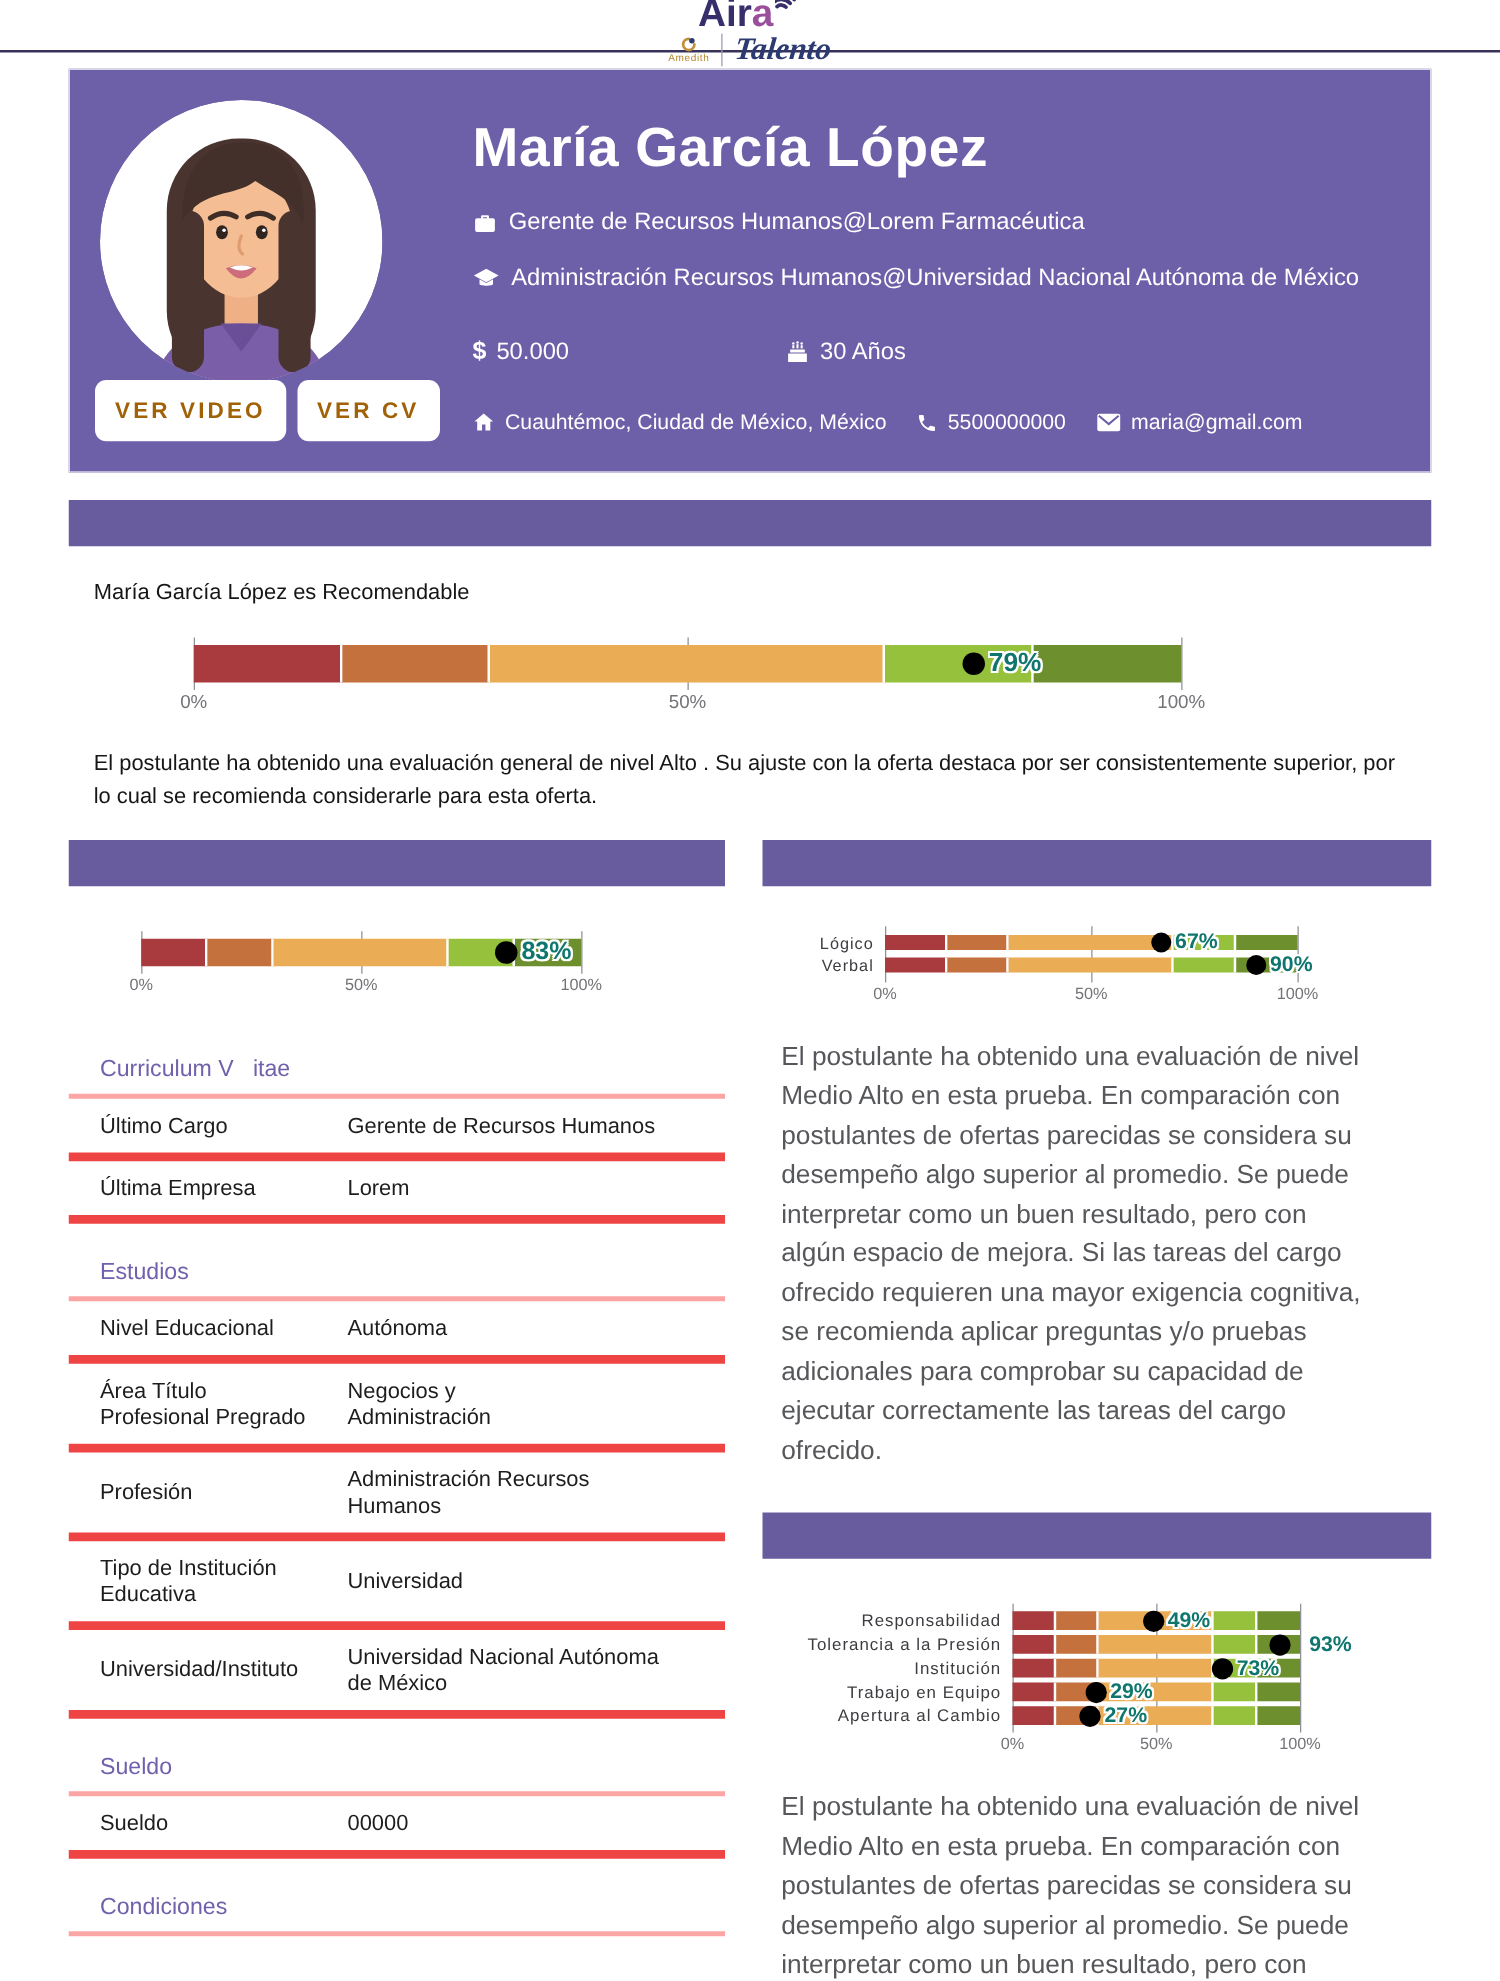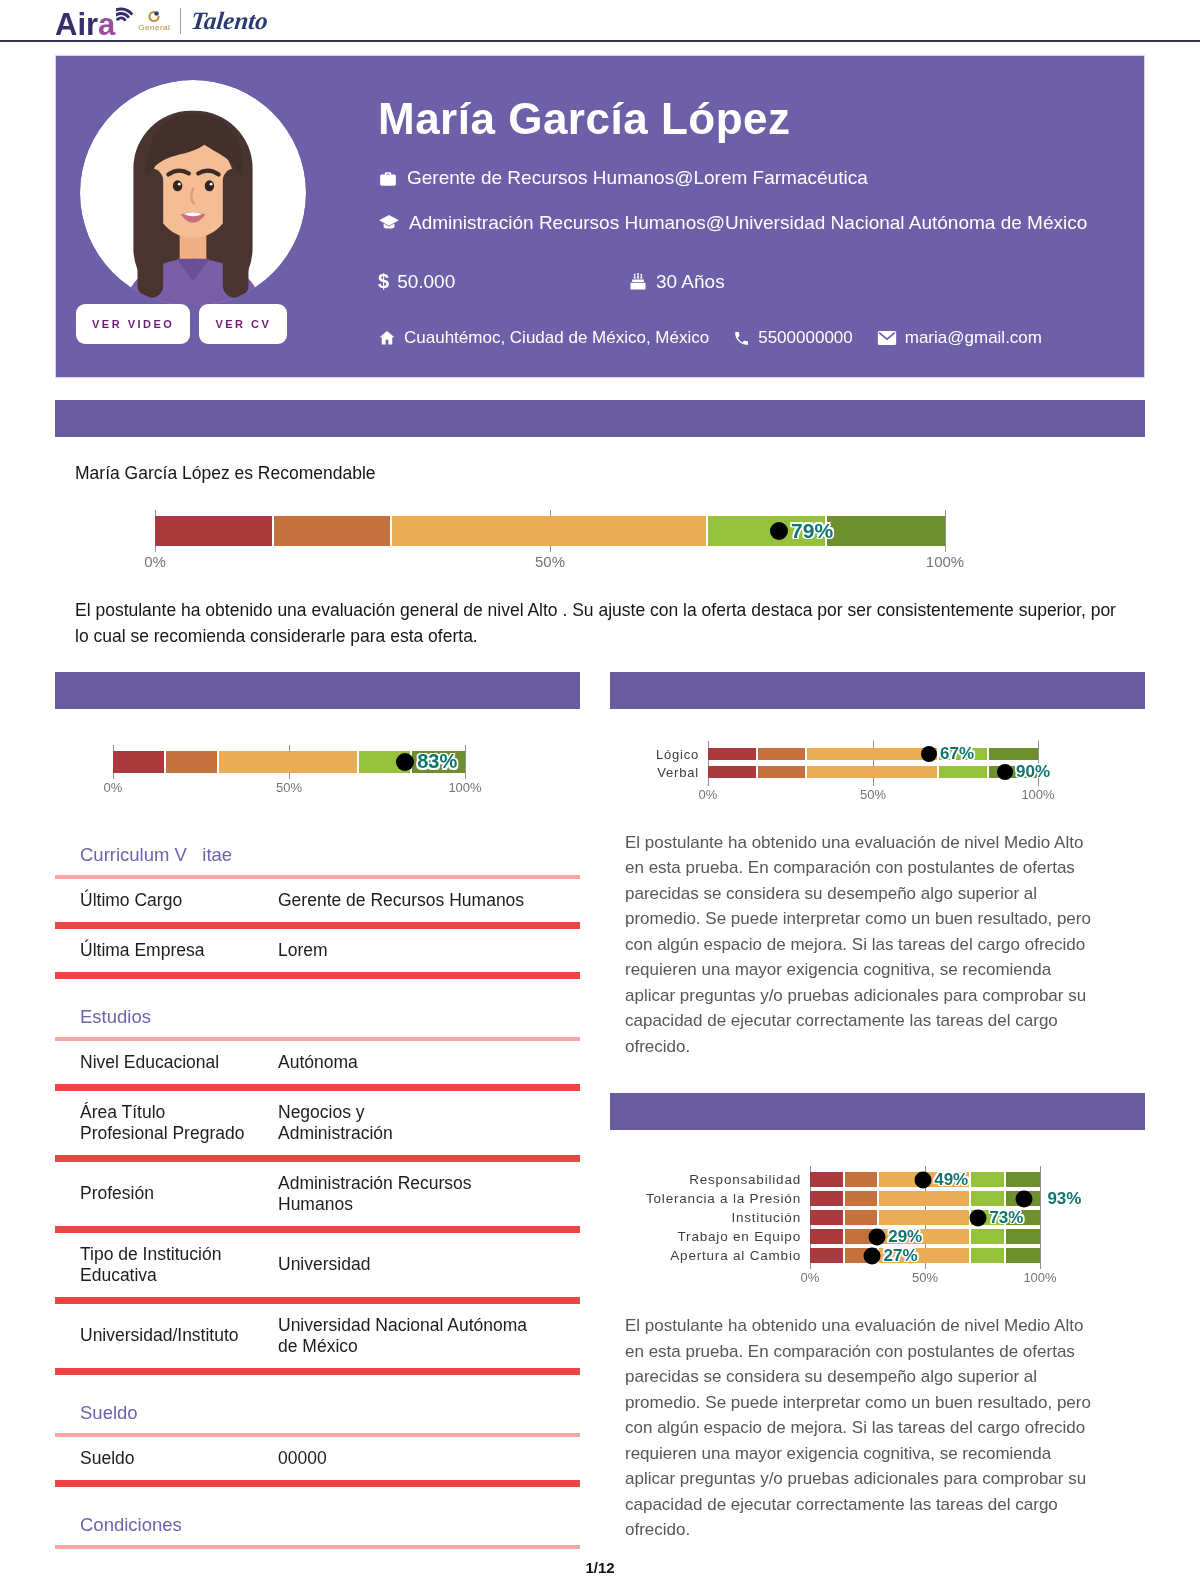--- a/index.html
+++ b/index.html
@@ -9,22 +9,23 @@
     font-family: "Liberation Sans", sans-serif;
     color: #1c1c1e;
     position: relative;
   }
   .content { width: 1090px; margin: 0 auto; }
 
   
   .topbar {
     height: 42px; width: 1200px;
     border-bottom: 2px solid #39325a;
-    display: flex; align-items: center; justify-content: flex-start;
+    display: flex; align-items: center; justify-content: center;
     padding: 2px 55px 0 55px;
+    flex-direction: column;
   }
   .aira-logo { display:flex; align-items:flex-end; position:relative; }
   .aira-logo .air { font-size: 31px; font-weight: bold; color: #372f6b; letter-spacing: 0px; line-height: 1;}
   .aira-logo .a2  { font-size: 31px; font-weight: bold; color: #9a4f9d; line-height: 1;}
   .aira-logo svg { margin-left: 1px; margin-bottom: 14px; }
   .right-brand { display:flex; align-items:center; gap:10px; }
   .amedith { display:flex; flex-direction:column; align-items:center; line-height:1; }
   .amedith .am-text { font-size:8px; color:#b5872f; letter-spacing:0.5px; margin-top:1px;}
   .brand-divider { width:1px; height:26px; background:#9a9ab0; }
   .talento { font-family:"Liberation Serif", serif; font-style: italic; font-weight: bold;
@@ -37,22 +38,22 @@
     border: 1px solid #d9d5e6;
     height: 323px;
     display: flex;
     padding: 24px 40px 20px 20px;
   }
   .card-left { width: 290px; flex: none; display:flex; flex-direction:column; align-items:flex-start; }
   .avatar { width: 226px; height: 226px; margin-left: 4px; }
   .btn-row { display:flex; gap: 9px; margin-top: -2px; }
   .btn {
     background:#ffffff; border:none; border-radius: 9px;
-    color:#701a75; font-family:"Liberation Sans",sans-serif;
-    font-size: 11px; font-weight: bold; letter-spacing: 2.5px;
+    color:#a16207; font-family:"Liberation Sans",sans-serif;
+    font-size: 18px; font-weight: bold; letter-spacing: 2.5px;
     padding: 14px 16px; cursor: pointer;
   }
   .card-right { flex: 1; color: #ffffff; padding-top: 14px; padding-left: 12px; }
   .cand-name { font-size: 44px; font-weight: bold; letter-spacing: 0.5px; }
   .info-line { display:flex; align-items:center; gap:9px; margin-top: 23px; font-size: 19px; }
   .info-line svg { flex:none; }
   .stats-line { display:flex; margin-top: 36px; font-size: 19px; align-items:center;}
   .stat { display:flex; align-items:center; gap:8px; }
   .stat-salary { width: 250px; }
   .dollar { font-size: 20px; font-weight: bold; }
@@ -102,21 +103,21 @@
     font-size: 18.5px; color:#7161ac; font-weight: 400;
     padding: 0 0 9px 25px; border-bottom: 4px solid #fca5a5;
     white-space: pre;
   }
   .mt-big { margin-top: 46px; }
   .mt-med { margin-top: 27px; }
   .trow { display:flex; padding: 11px 0 11px 25px; border-bottom: 7px solid #ef4444; align-items:center;justify-content:flex-end; }
   .tlabel { width: 198px; flex:none; font-size: 17.5px; color:#1d1d1f; white-space: pre-line; }
   .tvalue { flex:1; font-size: 17.5px; color:#1d1d1f; white-space: pre-line; }
 
-  .body-text { margin: 25px 0 0 15px; width: 476px; font-size: 17px; line-height: 1.5; color:#56575a; }
+  .body-text { margin: 25px 0 0 15px; width: 476px; font-size: 21px; line-height: 1.5; color:#56575a; }
   .banner-pers { margin-top: 34px; }
 
   
   .page-num { text-align:center; font-weight:bold; font-size: 15px; color:#151515; margin-top: 10px; }
 </style>
 </head>
 <body>
 
 <header class="topbar">
   <div class="aira-logo">
@@ -129,21 +130,21 @@
         <path d="M5,7 A14,14 0 0 1 19,21"></path>
       </g>
     </svg>
   </div>
   <div class="right-brand">
     <div class="amedith">
       <svg width="16" height="13" viewBox="0 0 16 13">
         <path d="M8,2 a4.5,4.5 0 1 0 4.5,4.5" stroke="#c1903b" fill="none" stroke-width="2.2" stroke-linecap="round"></path>
         <circle cx="10.5" cy="3.5" r="2.2" fill="#2b3b71"></circle>
       </svg>
-      <span class="am-text">General</span>
+      <span class="am-text">Amedith</span>
     </div>
     <div class="brand-divider"></div>
     <span class="talento">Talento</span>
   </div>
 </header>
 
 <div class="content">
 
   <section class="card">
     <div class="card-left">

